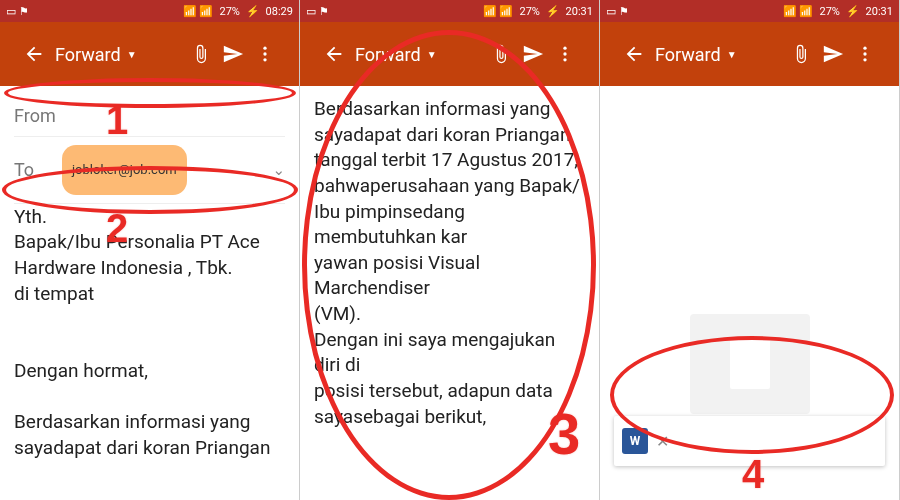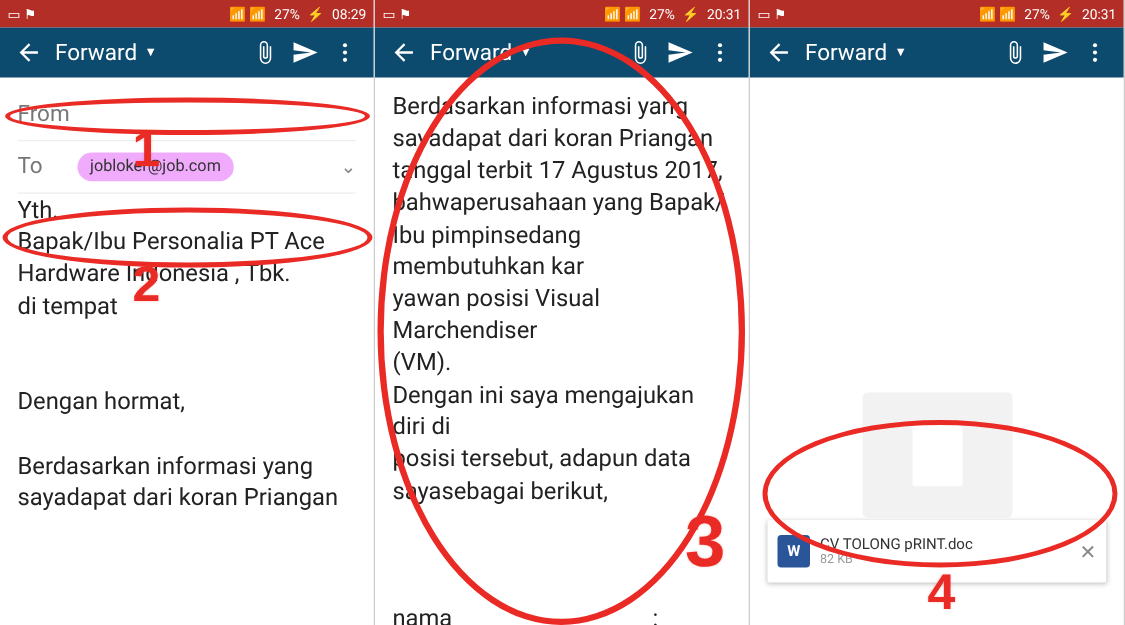--- a/index.html
+++ b/index.html
@@ -2,21 +2,21 @@
 <html><head>
 <meta charset="utf-8">
 <style>
   * { box-sizing: border-box; margin: 0; padding: 0; }
   body { font-family: Roboto, Arial, sans-serif; background: #eee; }
   .stage { width: 900px; height: 500px; display: flex; position: relative; background: #fff; }
   .phone { width: 300px; height: 500px; border-right: 1px solid #ccc; position: relative; background: #fff; display: flex; flex-direction: column; overflow: hidden; }
   .phone:last-child { border-right: none; }
   .statusbar { height: 22px; background: #b22e27; color: #fff; font-size: 11px; display: flex; align-items: center; justify-content: flex-end; padding: 0 6px; gap: 6px; }
   .statusbar .left-icons { position: absolute; left: 6px; display: flex; gap: 4px; }
-  .appbar { height: 40px; background: #0c4a6e; color: #fff; display: flex; align-items: center; padding: 0 12px; gap: 10px; }
+  .appbar { height: 64px; background: #c2410c; color: #fff; display: flex; align-items: center; padding: 0 23px; gap: 10px; }
   .appbar .title { flex: 1; display: flex; align-items: center; gap: 6px; font-size: 18px; font-weight: 400; }
   .appbar .icon { width: 22px; height: 22px; display: flex; align-items: center; justify-content: center; }
   .appbar svg { fill: #fff; }
   .content { flex: 1; padding: 10px 14px; font-size: 15px; color: #222; line-height: 1.35; overflow: hidden; }
   .row { display: flex; align-items: center; padding: 8px 0; border-bottom: 1px solid #eee; }
   .row .label { width: 48px; color: #777; font-size: 18px; }
   .row .value { flex: 1; color: #222; font-size: 14px; }
   .row .chev { color: #888; }
   .subject { padding: 10px 0 6px; font-size: 17px; color: #222; border-bottom: 1px solid #eee; margin-bottom: 10px; }
   .body-text { font-size: 19px; color: #222; white-space: pre-wrap; }
@@ -24,21 +24,21 @@
   .att-icon { width: 26px; height: 26px; background: #2a5699; border-radius: 3px; color: #fff; font-size: 12px; font-weight: bold; display: flex; align-items: center; justify-content: center; }
   .att-text { flex: 1; font-size: 12px; line-height: 1.1; }
   .att-text .name { color: #333; }
   .att-text .size { color: #999; font-size: 10px; }
   .att-close { color: #888; font-size: 16px; }
   .att-preview { position: absolute; bottom: 86px; left: 90px; width: 120px; height: 100px; background: #f2f2f2; border-radius: 4px; display: flex; align-items: center; justify-content: center; }
   .att-preview::before { content: ""; width: 40px; height: 50px; background: #fff; border-radius: 2px; }
   .annot { position: absolute; pointer-events: none; }
   .ellipse { border: 4px solid #e92a25; border-radius: 50%; }
   .annot-num { position: absolute; color: #e92a25; font-size: 40px; font-weight: 900; font-family: Arial, sans-serif; pointer-events: none; text-shadow: 0 0 2px rgba(233,42,37,0.3); }
-  .chip { background: #f0abfc; border-radius: 14px; padding: 3px 10px; display: inline-block; font-size: 13px; color: #333; }
+  .chip { background: #fdba74; border-radius: 14px; padding: 16px 10px; display: inline-block; font-size: 13px; color: #333; }
 </style>
 </head>
 <body>
 
 <div class="stage">
 
   <div class="phone">
     <div class="statusbar">
       <span class="left-icons">▭ ⚑</span>
       <span>📶 📶</span>
@@ -188,24 +188,20 @@
           <svg viewBox="0 0 24 24" width="20" height="20">
             <circle cx="12" cy="5" r="2"></circle>
             <circle cx="12" cy="12" r="2"></circle>
             <circle cx="12" cy="19" r="2"></circle>
           </svg>
         </span>
     </div>
     <div class="att-preview"></div>
     <div class="attachment">
       <div class="att-icon">W</div>
-      <div class="att-text">
-        <div class="name">CV TOLONG pRINT.doc</div>
-        <div class="size">82 KB</div>
-      </div>
       <div class="att-close">✕</div>
     </div>
   </div>
 
   <div class="annot ellipse" style="left:4px; top:78px; width:292px; height:30px;"></div>
   <div class="annot-num" style="left:106px; top:98px;">1</div>
 
   <div class="annot ellipse" style="left:2px; top:166px; width:296px; height:48px;"></div>
   <div class="annot-num" style="left:106px; top:206px;">2</div>
 

